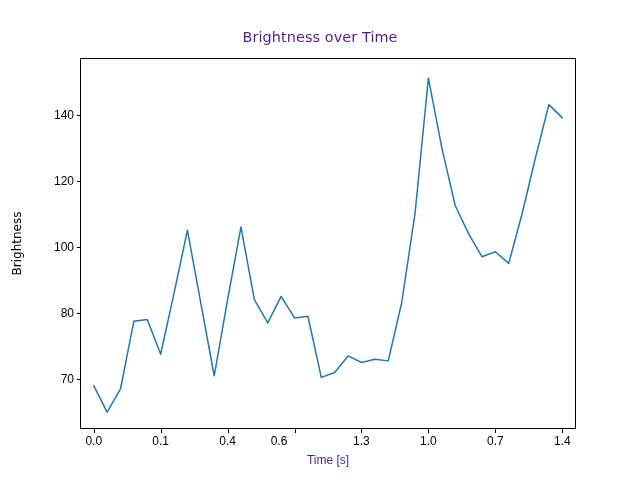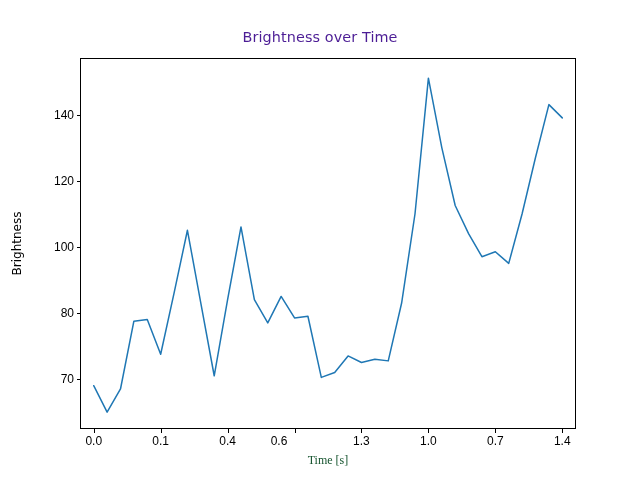--- a/index.html
+++ b/index.html
@@ -87,22 +87,22 @@
     width: 3.5px;
     left: 76.5px;
   }
   #xlabel {
     position: absolute;
     left: 80px;
     width: 496px;
     top: 453px;
     text-align: center;
     font-size: 12px;
-    color: #14532d;
-    font-family: Liberation Serif, serif;
+    color: #4c1d95;
+    font-family: Liberation Sans, sans-serif;
   }
   #ylabel {
     position: absolute;
     left: 0px;
     top: 0px;
     width: 371px;
     height: 16px;
     transform: translate(-167.5px, 235.5px) rotate(-90deg);
     transform-origin: center center;
     text-align: center;

